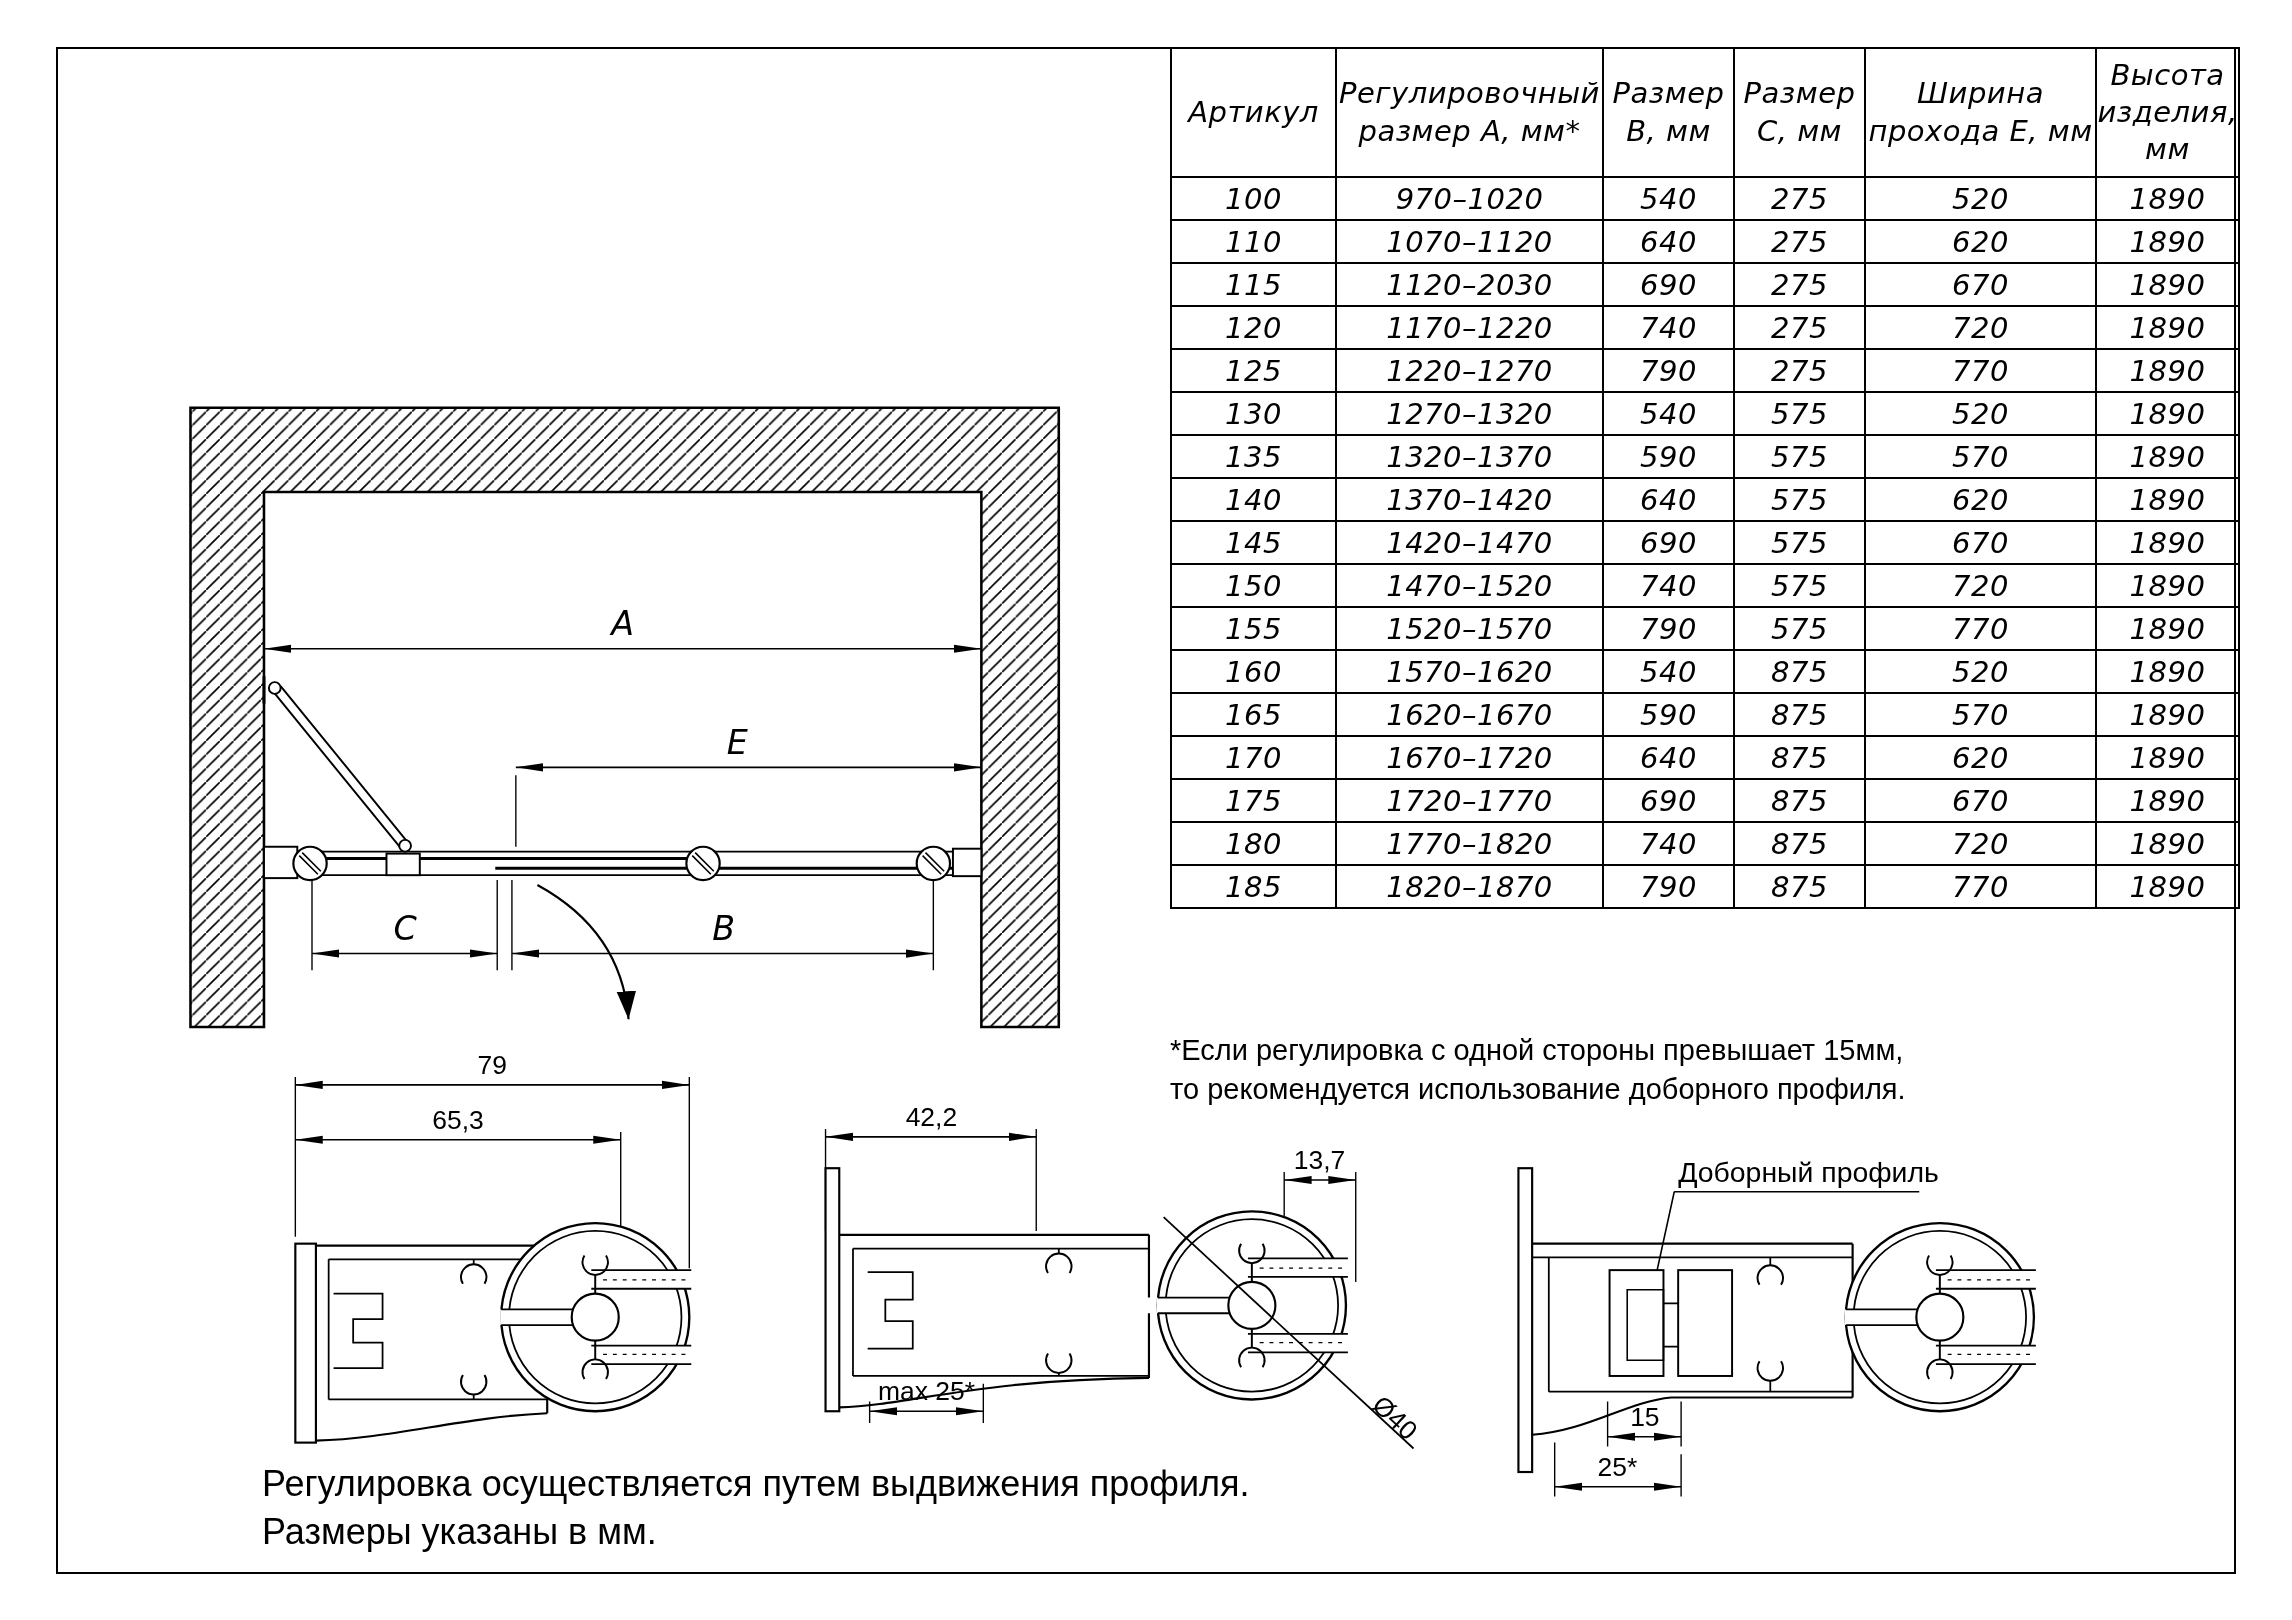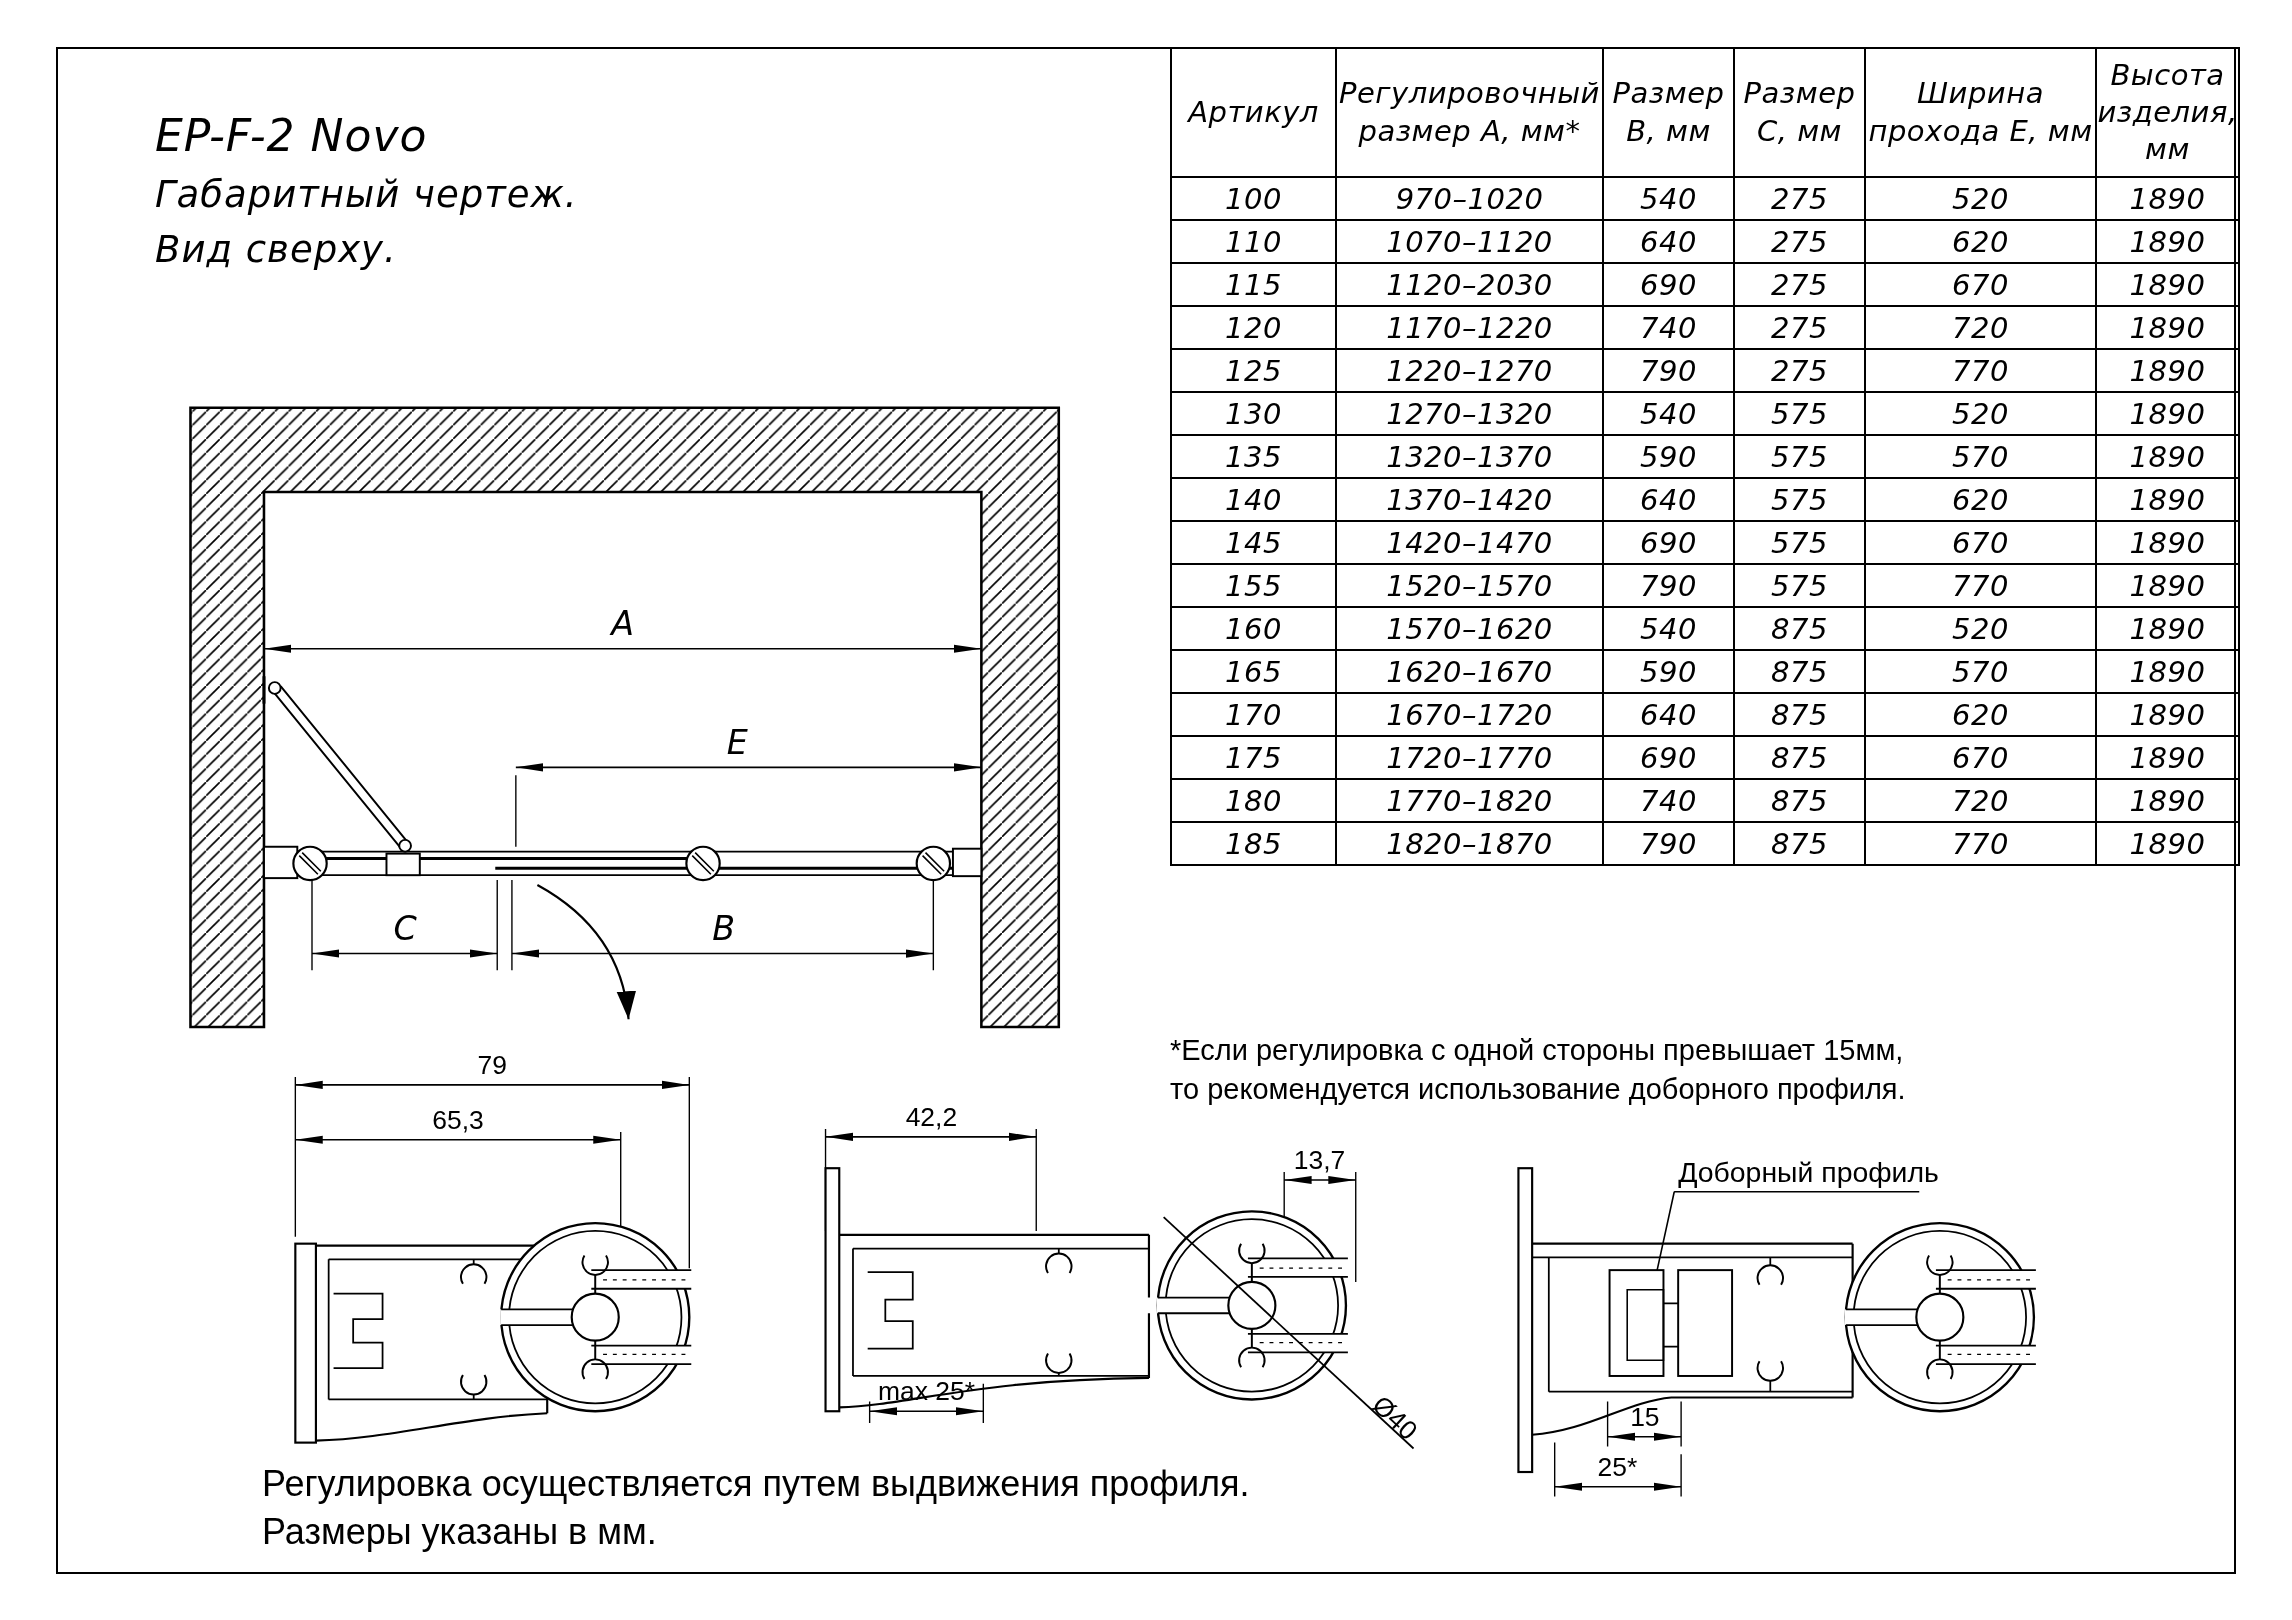--- a/index.html
+++ b/index.html
@@ -204,25 +204,20 @@
       <path d="M1640,1430 V1476 M1715,1430 V1476" stroke="#000" stroke-width="1.4" fill="none"></path>
       <line x1="1640" y1="1466" x2="1715" y2="1466" stroke="#000" stroke-width="1.6" marker-start="url(#dimarrow)" marker-end="url(#dimarrow)"></line>
       <text class="dimnum" x="1678" y="1455" text-anchor="middle">15</text>
 
       <path d="M1586,1472 V1527 M1715,1484 V1527" stroke="#000" stroke-width="1.4" fill="none"></path>
       <line x1="1586" y1="1517" x2="1715" y2="1517" stroke="#000" stroke-width="1.6" marker-start="url(#dimarrow)" marker-end="url(#dimarrow)"></line>
       <text class="dimnum" x="1650" y="1506" text-anchor="middle">25*</text>
     </g>
   </svg>
 
-  <div class="title-block">
-    <div class="title-model">EP-F-2 Novo</div>
-    <div class="title-line">Габаритный чертеж.</div>
-    <div class="title-line">Вид сверху.</div>
-  </div>
 
   <table class="spec">
     <colgroup>
       <col style="width:165px">
         <col style="width:267px">
         <col style="width:131px">
       <col style="width:131px">
         <col style="width:231px">
         <col style="width:143px">
     </colgroup>
@@ -309,20 +304,28 @@
         </tr>
         <tr>
           <td>145</td>
           <td>1420–1470</td>
           <td>690</td>
           <td>575</td>
           <td>670</td>
           <td>1890</td>
         </tr>
         <tr>
+          <td>150</td>
+          <td>1470–1520</td>
+          <td>740</td>
+          <td>575</td>
+          <td>720</td>
+          <td>1890</td>
+        </tr>
+        <tr>
           <td>155</td>
           <td>1520–1570</td>
           <td>790</td>
           <td>575</td>
           <td>770</td>
           <td>1890</td>
         </tr>
         <tr>
           <td>160</td>
           <td>1570–1620</td>

